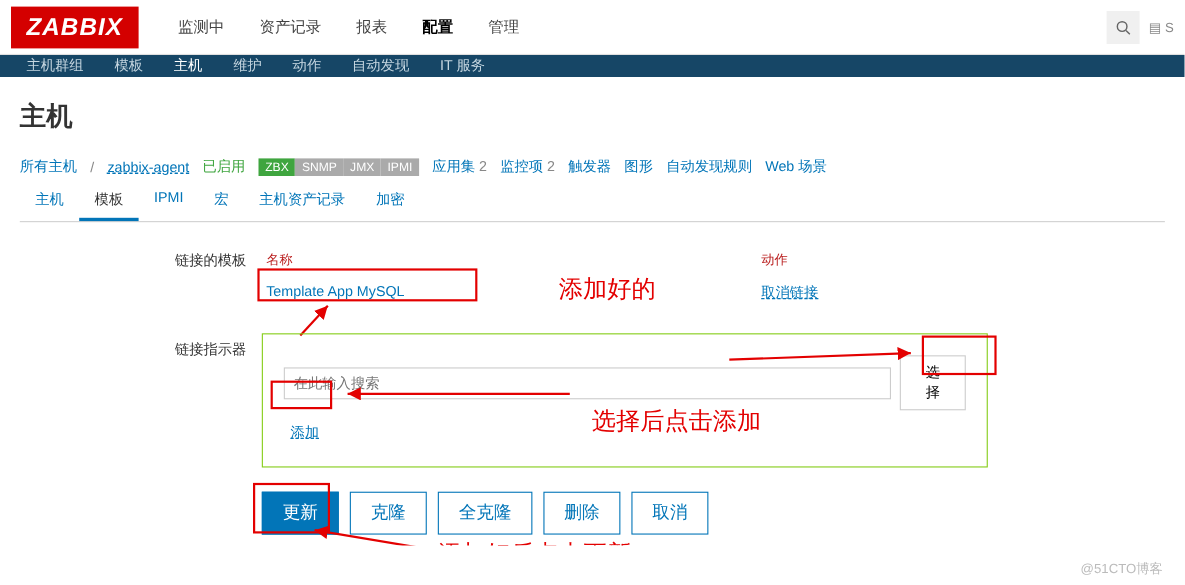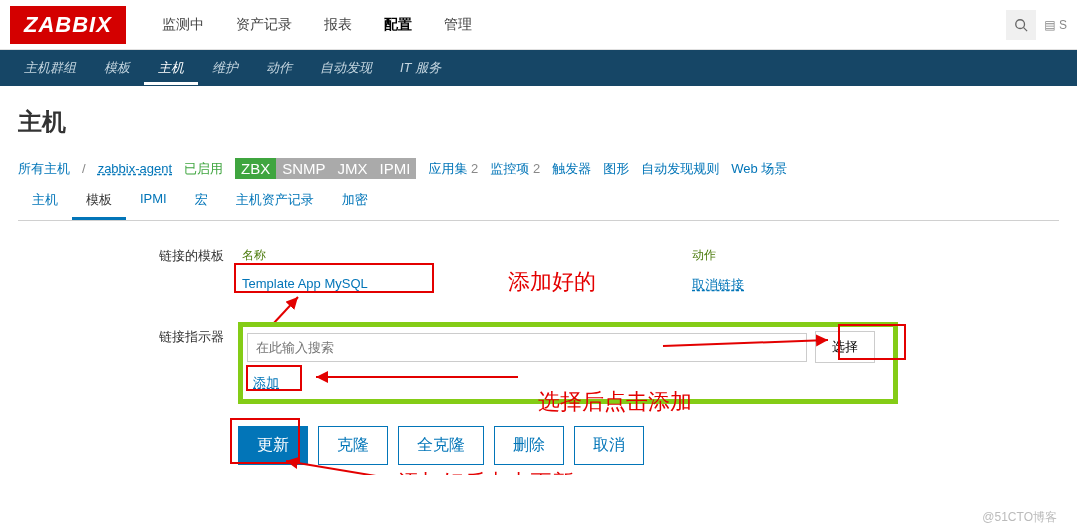--- a/index.html
+++ b/index.html
@@ -7,53 +7,53 @@
     
     .top-bar { display: flex; align-items: center; height: 50px; background: #fff; border-bottom: 1px solid #e0e0e0; padding: 0 10px; }
     .logo { background: #d40000; color: #fff; font-weight: bold; font-size: 22px; letter-spacing: 1px; padding: 6px 14px; font-style: italic; margin-right: 20px; }
     .main-nav { display: flex; gap: 0; }
     .main-nav-item { padding: 14px 16px; color: #444; cursor: pointer; font-size: 14px; }
     .main-nav-item.active { color: #000; font-weight: bold; }
     .top-right { margin-left: auto; display: flex; align-items: center; gap: 8px; }
     .search-icon-box { width: 30px; height: 30px; background: #f0f0f0; display: flex; align-items: center; justify-content: center; }
     .share-icon-box { color: #888; font-size: 12px; }
     
-    .sub-nav { display: flex; background: #164666; height: 36px; align-items: center; padding: 0 10px; font-style: italic; }
+    .sub-nav { display: flex; background: #164666; height: 20px; align-items: center; padding: 0 10px; }
     .sub-nav-item { color: #c5d6e0; padding: 8px 14px; cursor: pointer; font-size: 13px; }
     .sub-nav-item.active { color: #fff; border-bottom: 3px solid #fff; padding-bottom: 5px; }
     
     .page-body { padding: 10px 18px; }
     .page-title { font-size: 24px; color: #333; margin: 10px 0 20px 0; }
     
     .breadcrumb-row { display: flex; align-items: center; gap: 12px; margin-bottom: 4px; flex-wrap: wrap; }
     .bc-link { color: #0275b8; text-decoration: none; cursor: pointer; }
     .bc-sep { color: #888; }
     .bc-agent { color: #0275b8; text-decoration: underline; text-decoration-style: dashed; }
     .status-enabled { color: #3fa53f; }
-    .tag { display: inline-block; padding: 2px 6px; font-size: 15px; color: #fff; background: #aaa; }
+    .tag { display: inline-block; padding: 2px 6px; font-size: 11px; color: #fff; background: #aaa; }
     .tag.zbx { background: #3fa53f; }
     
     .tabs { display: flex; border-bottom: 1px solid #d0d0d0; margin-bottom: 20px; }
     .tab { padding: 8px 14px; color: #0275b8; cursor: pointer; font-size: 13px; }
     .tab.active { color: #333; border-bottom: 3px solid #0275b8; }
     
     .form-area { margin-left: 100px; position: relative; }
     .form-row { display: flex; align-items: flex-start; margin-bottom: 22px; }
     .form-label { width: 120px; text-align: right; padding-right: 14px; color: #333; padding-top: 6px; }
     .form-content { flex: 1; position: relative; }
     
     .linked-table { width: 560px; }
-    .linked-header { display: flex; color: #4d7c0f; padding: 6px 4px; font-size: 12px; }
+    .linked-header { display: flex; color: #b91c1c; padding: 6px 4px; font-size: 12px; }
     .linked-header .col-name { width: 450px; }
     .linked-row { display: flex; padding: 6px 4px; }
     .linked-row .col-name { width: 450px; }
     .template-link { color: #0275b8; }
     .unlink-link { color: #0275b8; text-decoration: underline; text-decoration-style: dashed; cursor: pointer; }
     
-    .indicator-box { border: 5px solid #84cc16; padding: 4px; width: 660px; }
+    .indicator-box { border: 1px solid #84cc16; padding: 19px; width: 660px; }
     .search-input { width: 560px; padding: 6px 8px; border: 1px solid #ccc; font-size: 13px; }
     .select-btn { padding: 6px 16px; border: 1px solid #ccc; background: #fff; margin-left: 8px; cursor: pointer; font-size: 13px; }
     .add-link { color: #0275b8; text-decoration: underline; text-decoration-style: dashed; cursor: pointer; margin-top: 8px; display: inline-block; padding: 3px 6px; font-family: Liberation Serif, serif; }
     
     .action-buttons { display: flex; gap: 10px; margin-left: 120px; }
     .btn { padding: 8px 18px; border: 1px solid #0275b8; background: #fff; color: #0275b8; cursor: pointer; font-size: 16px; }
     .btn.primary { background: #0275b8; color: #fff; }
     
     .hl-box { position: absolute; border: 2px solid #e30000; pointer-events: none; }
     .anno { position: absolute; color: #e30000; font-size: 22px; pointer-events: none; font-family: "SimSun", serif; }

